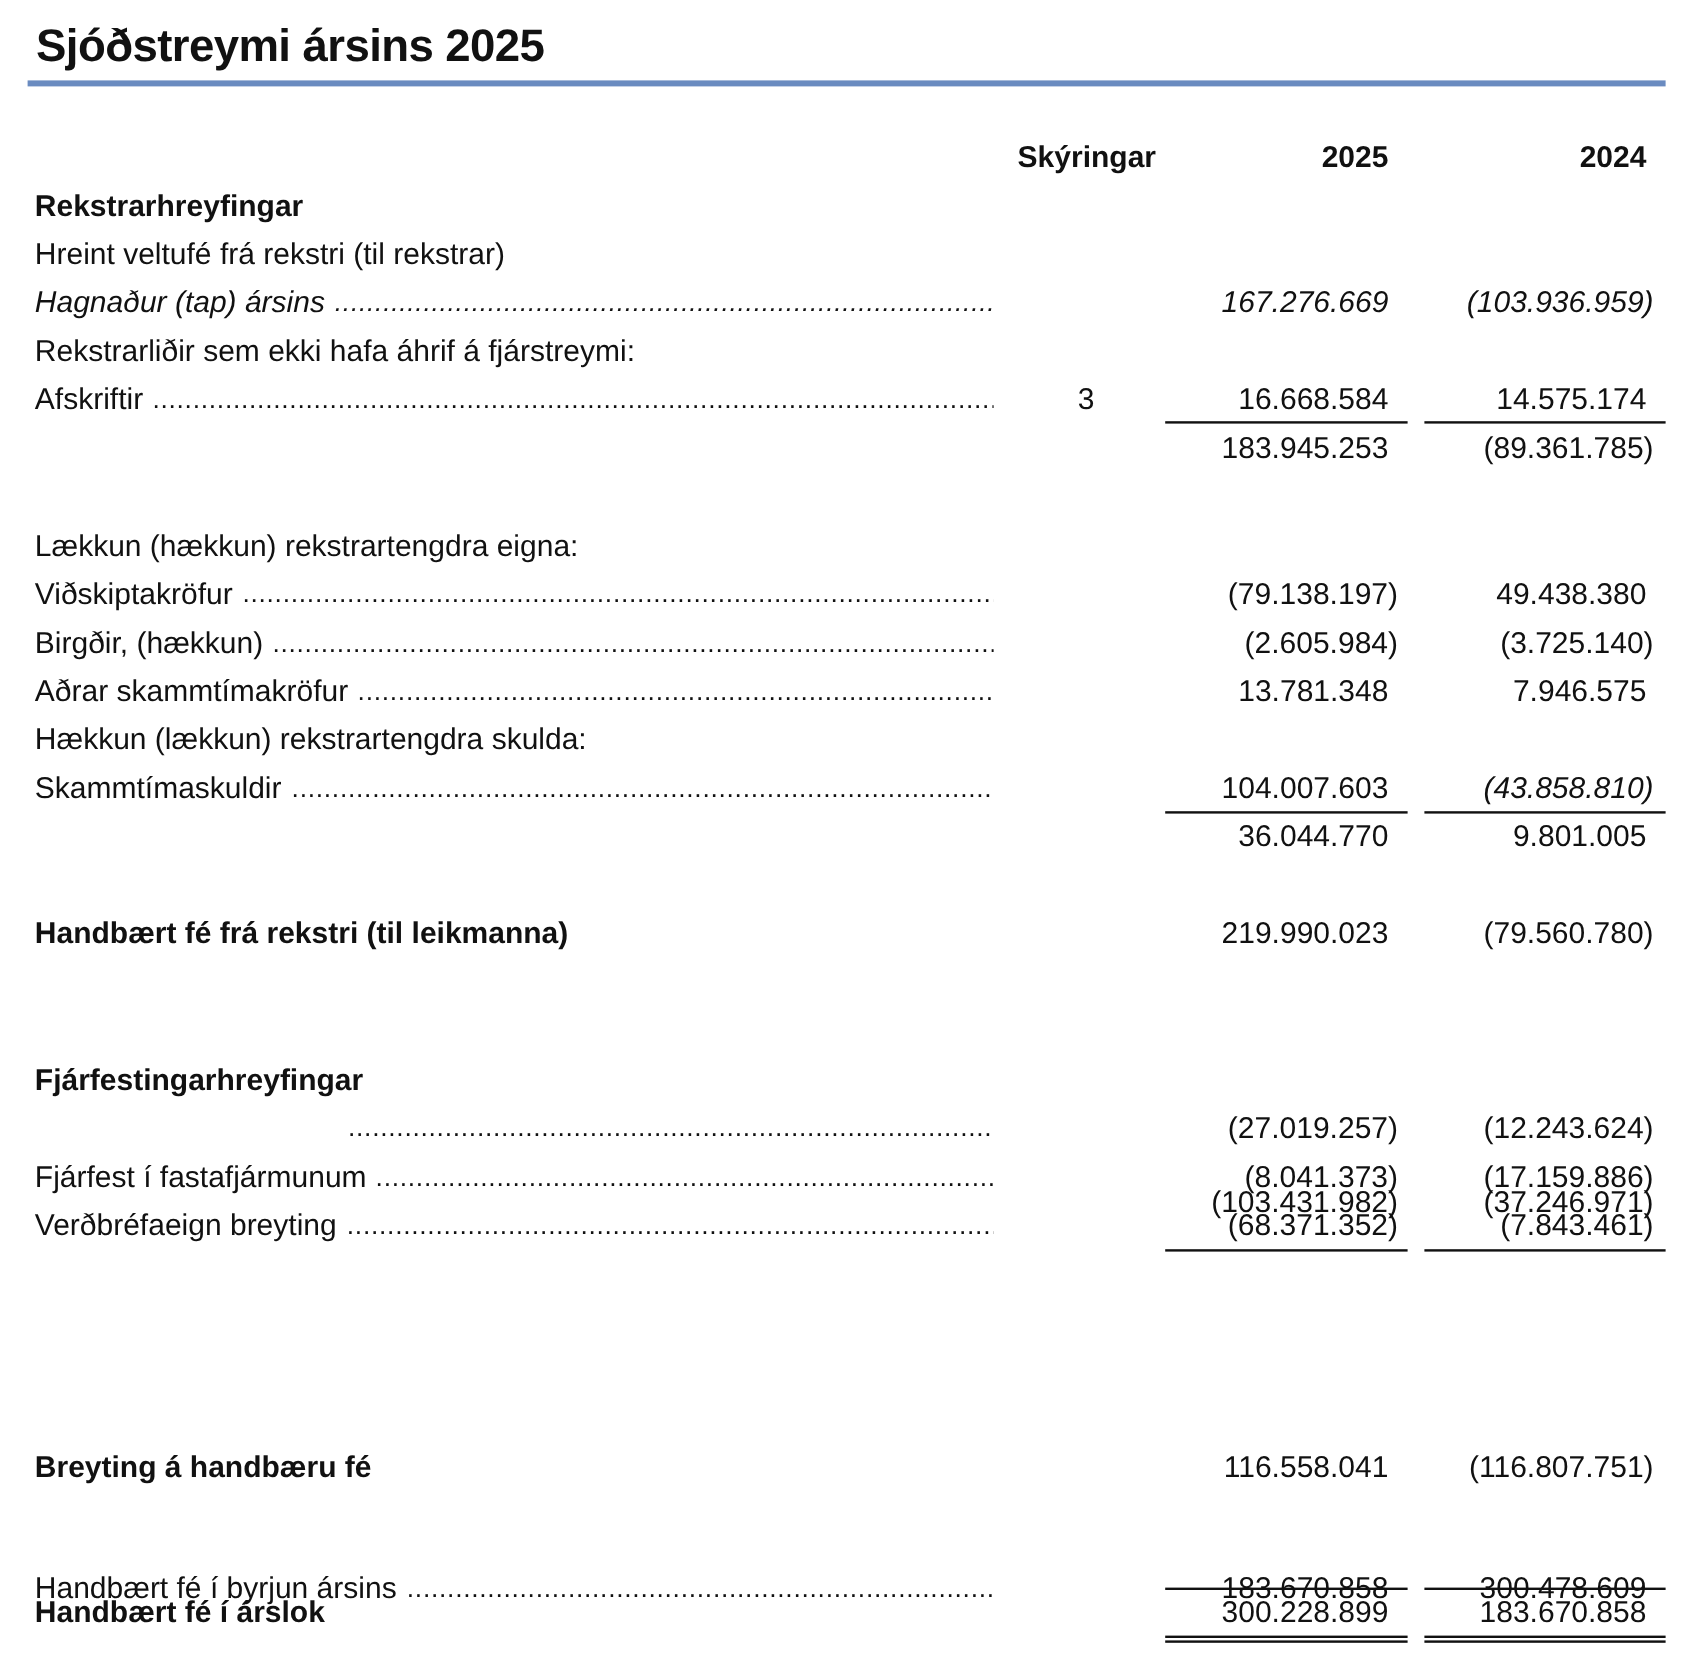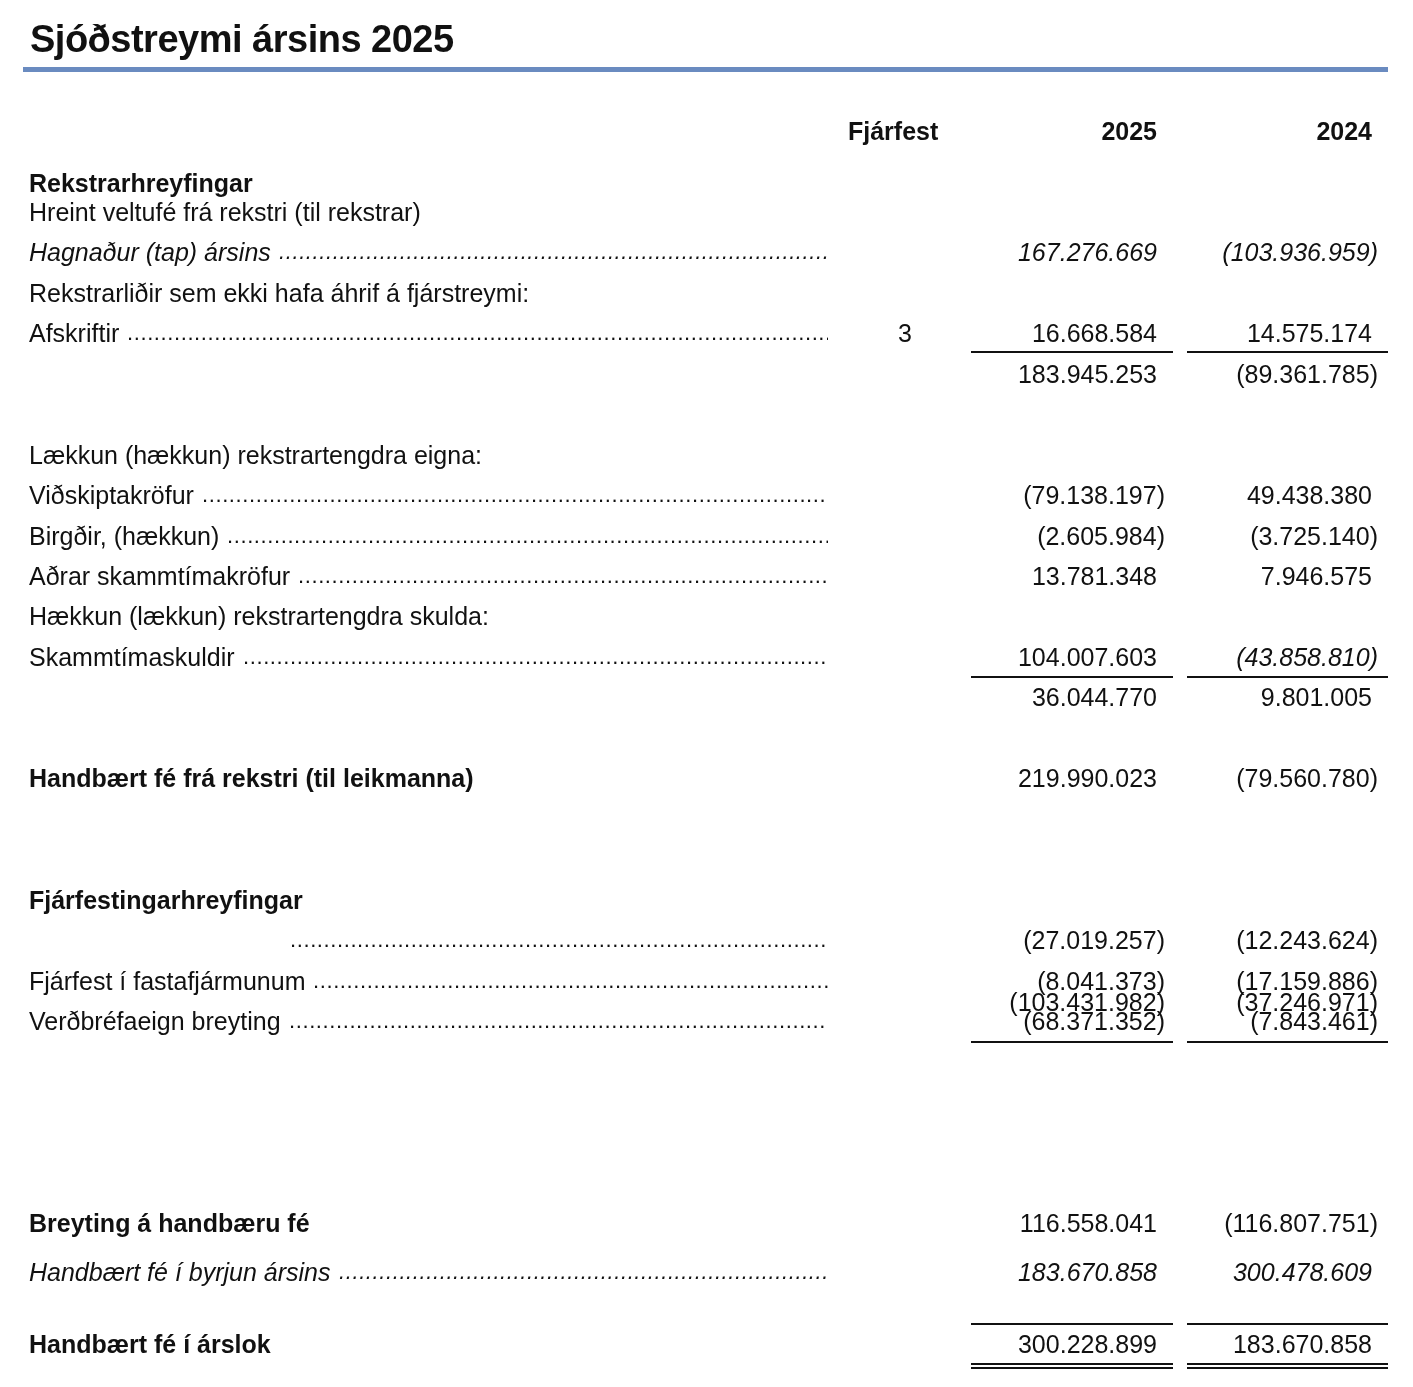--- a/index.html
+++ b/index.html
@@ -44,27 +44,27 @@
   .line.l24 { left: 1187px; width: 201px; }
   .dbl { height: 6px; background: transparent; border-top: 2px solid #111; border-bottom: 2px solid #111; box-sizing: border-box; }
 </style>
 </head>
 <body>
 
 <div class="title">Sjóðstreymi ársins 2025</div>
 <div class="title-rule"></div>
 
 <div class="row hdr" style="top:111px">
-  <span class="note-h">Fjárfest</span>
+  <span class="note-h">Skýringar</span>
   <span class="c25">2025</span>
   <span class="c24">2024</span>
 </div>
 
 <div id="rows">
-    <div class="row" style="top: 163px;">
+    <div class="row" style="top: 152px;">
       <span class="label bold">Rekstrarhreyfingar</span>
     </div>
     <div class="row" style="top: 192px;">
       <span class="label">Hreint veltufé frá rekstri (til rekstrar)</span>
     </div>
     <div class="row" style="top: 232px; font-style: italic;">
       <span class="label">Hagnaður (tap) ársins</span>
       <span class="leader" style="left: 279px; right: auto; width: 549px;">........................................................................................................................................................................................................</span>
       <span class="c25">167.276.669</span>
       <span class="c24" style="right: 35px;">(103.936.959)</span>
@@ -147,21 +147,21 @@
     <div class="row" style="top: 982px;">
       <span class="label"></span>
       <span class="c25" style="right: 248px;">(103.431.982)</span>
       <span class="c24" style="right: 35px;">(37.246.971)</span>
     </div>
     <div class="row" style="top: 1203px;">
       <span class="label bold">Breyting á handbæru fé</span>
       <span class="c25">116.558.041</span>
       <span class="c24" style="right: 35px;">(116.807.751)</span>
     </div>
-    <div class="row" style="top: 1252px; font-style: italic;">
+    <div class="row" style="top: 1304px;">
       <span class="label">Handbært fé í byrjun ársins</span>
       <span class="leader" style="left: 339px; right: auto; width: 489px;">........................................................................................................................................................................................................</span>
       <span class="c25">183.670.858</span>
       <span class="c24">300.478.609</span>
     </div>
     <div class="row" style="top: 1324px;">
       <span class="label bold">Handbært fé í árslok</span>
       <span class="c25">300.228.899</span>
       <span class="c24">183.670.858</span>
     </div>

